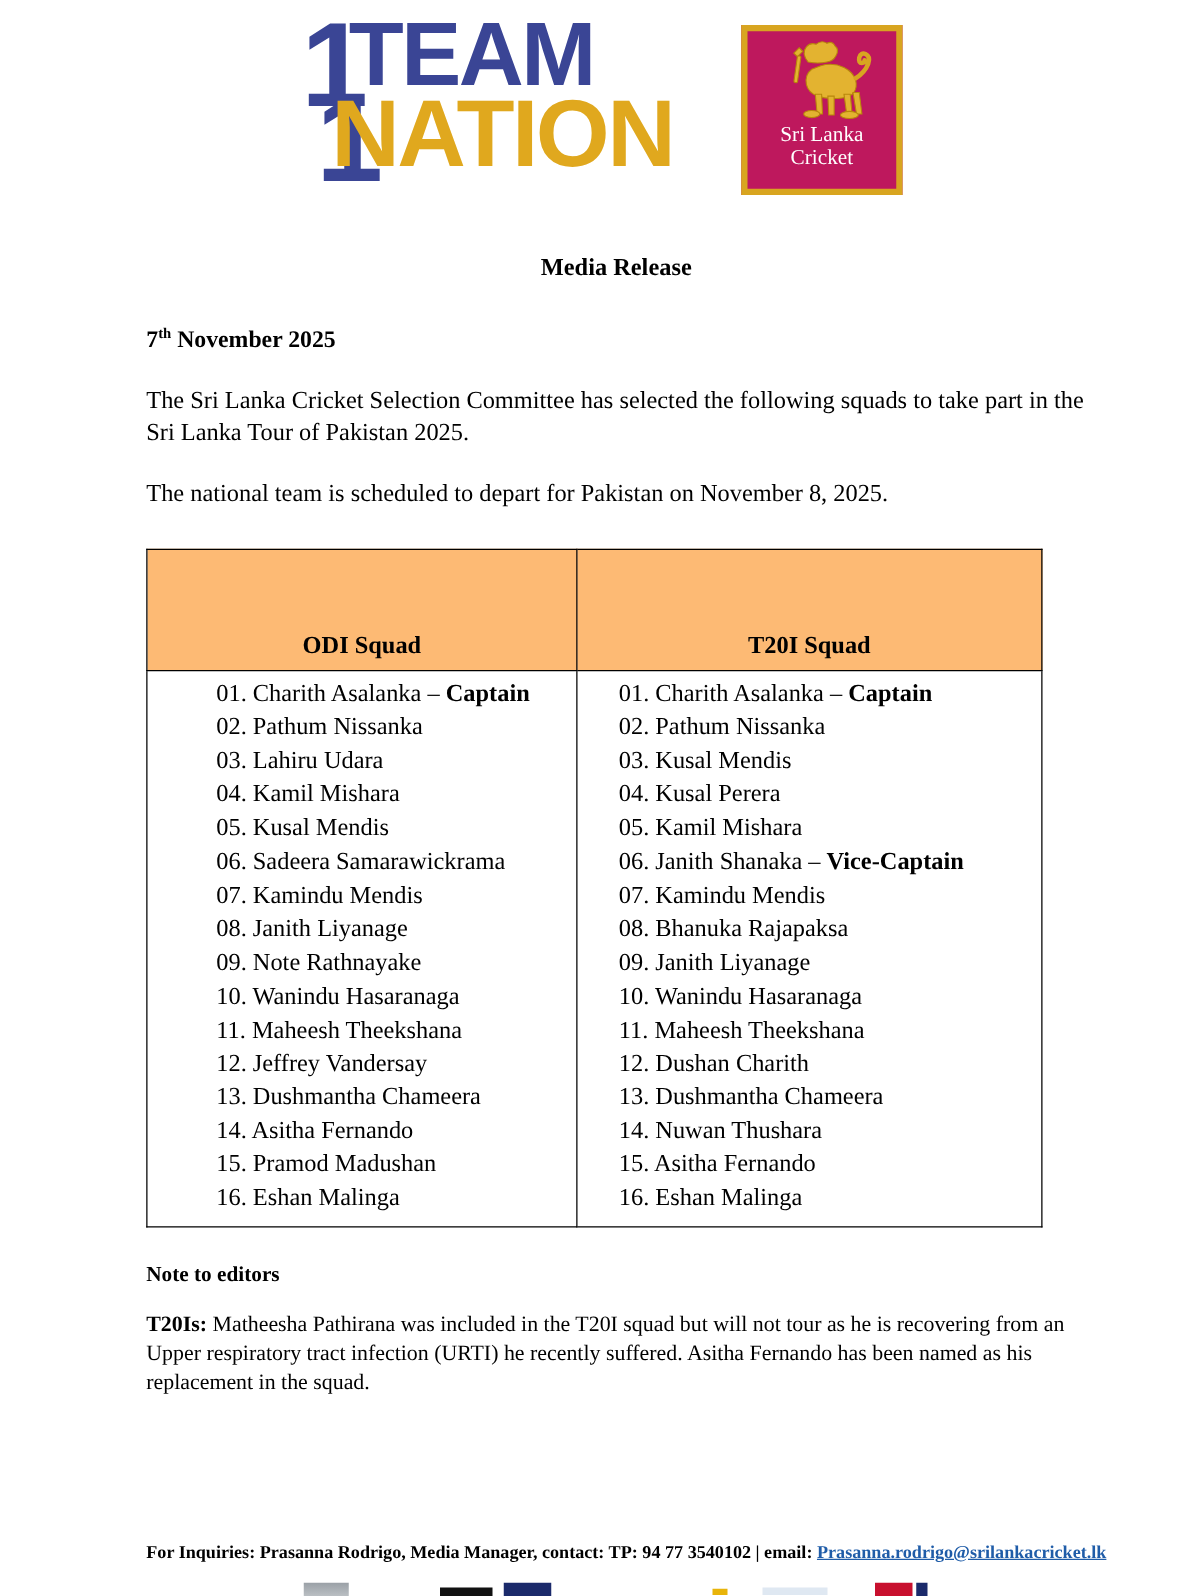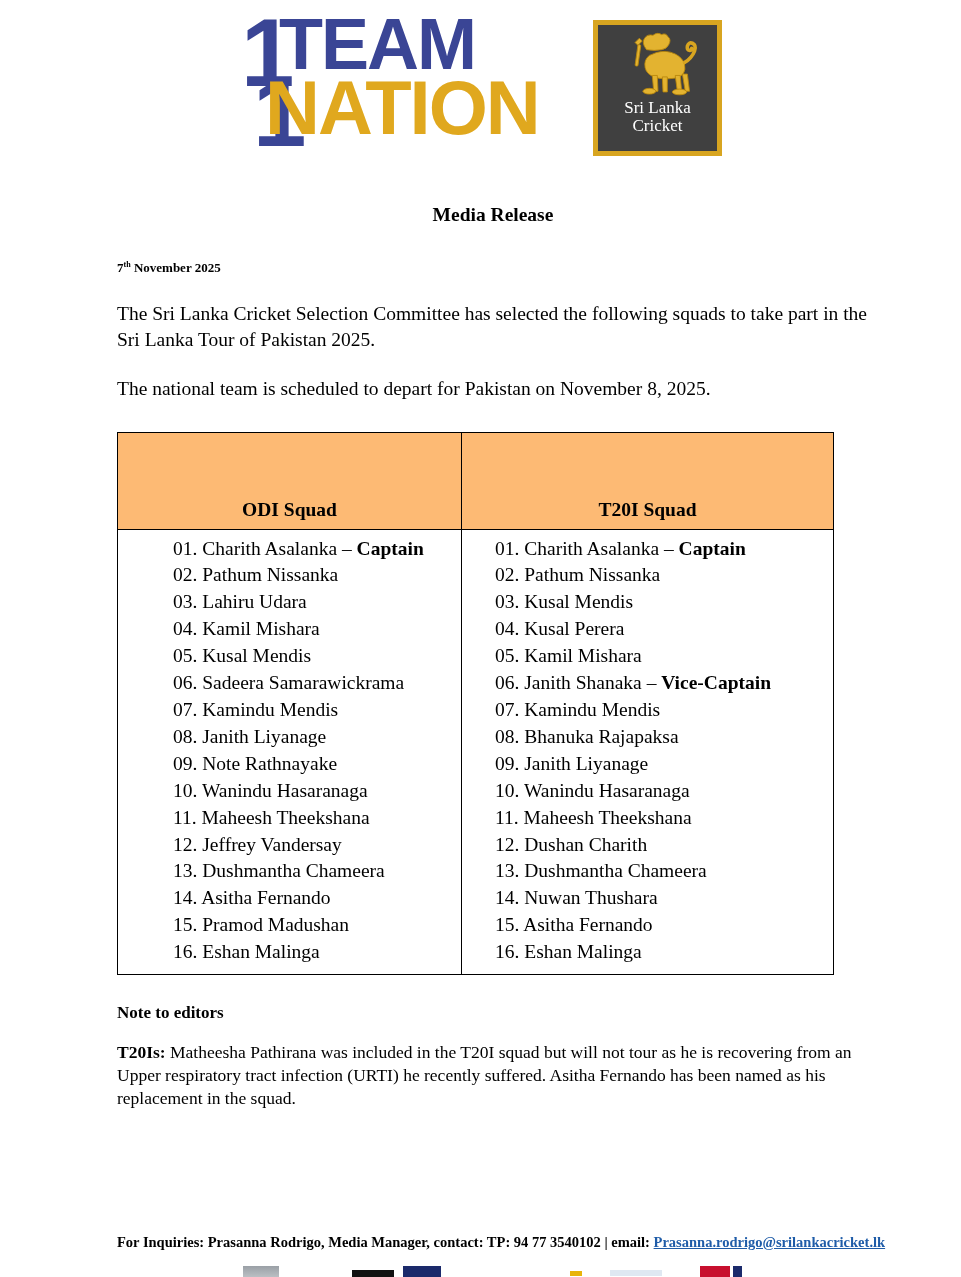--- a/index.html
+++ b/index.html
@@ -77,21 +77,21 @@
     left: 26px;
     top: 62px;
     font-size: 76px;
     color: #e0a81e;
   }
 
   .slc-badge {
     width: 129px;
     height: 136px;
     margin-left: 14px;
-    background: #404040;
+    background: #be185d;
     border: 5px solid #d8a520;
     box-sizing: border-box;
     display: flex;
     flex-direction: column;
     align-items: center;
     justify-content: flex-start;
     padding-top: 6px;
   }
   .slc-lion {
     width: 86px;
@@ -114,21 +114,21 @@
     width: 752px;
   }
   .media-release {
     text-align: center;
     font-weight: bold;
     font-size: 19.5px;
     margin: 0 0 34px 0;
   }
   .date-line {
     font-weight: bold;
-    font-size: 13px;
+    font-size: 19px;
     margin: 0 0 25px 0;
   }
   .date-line sup {
     font-size: 0.62em;
     vertical-align: super;
   }
   p.para {
     font-size: 19.5px;
     line-height: 1.32;
     margin: 0 0 23px 0;

